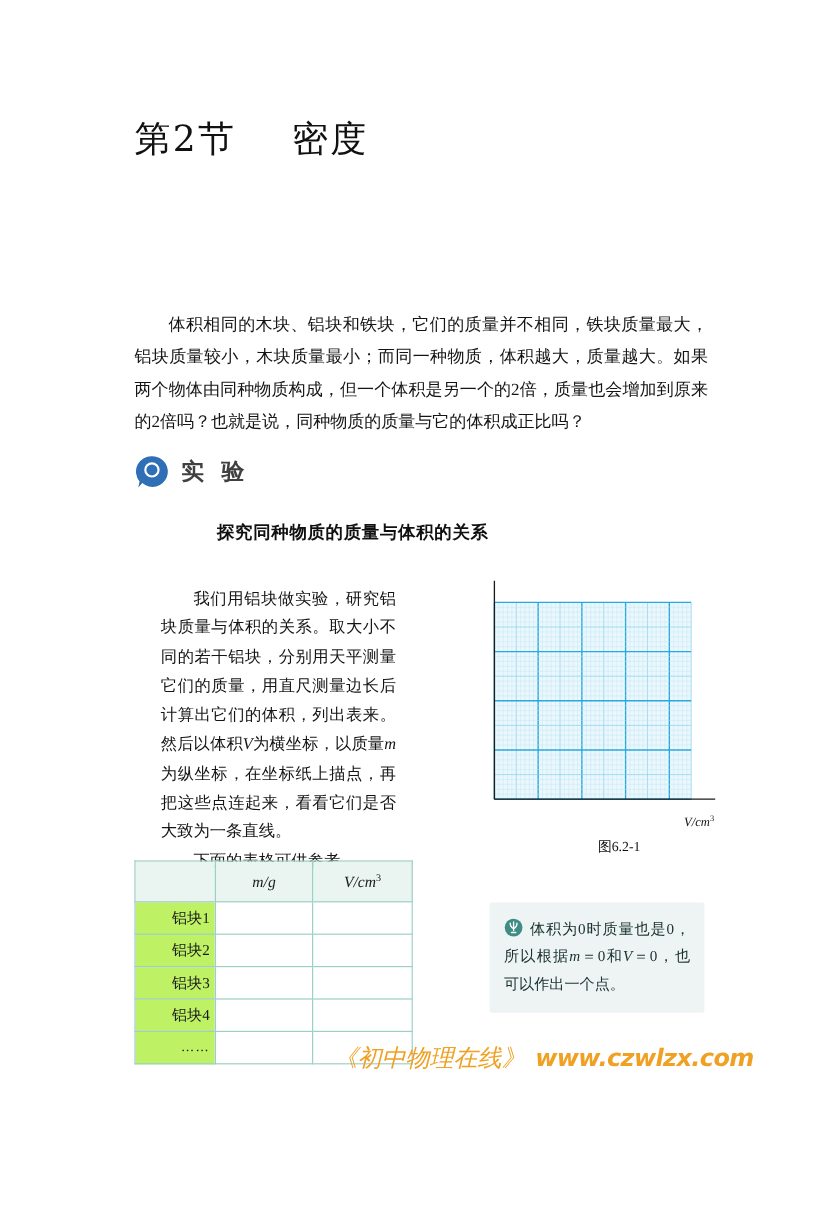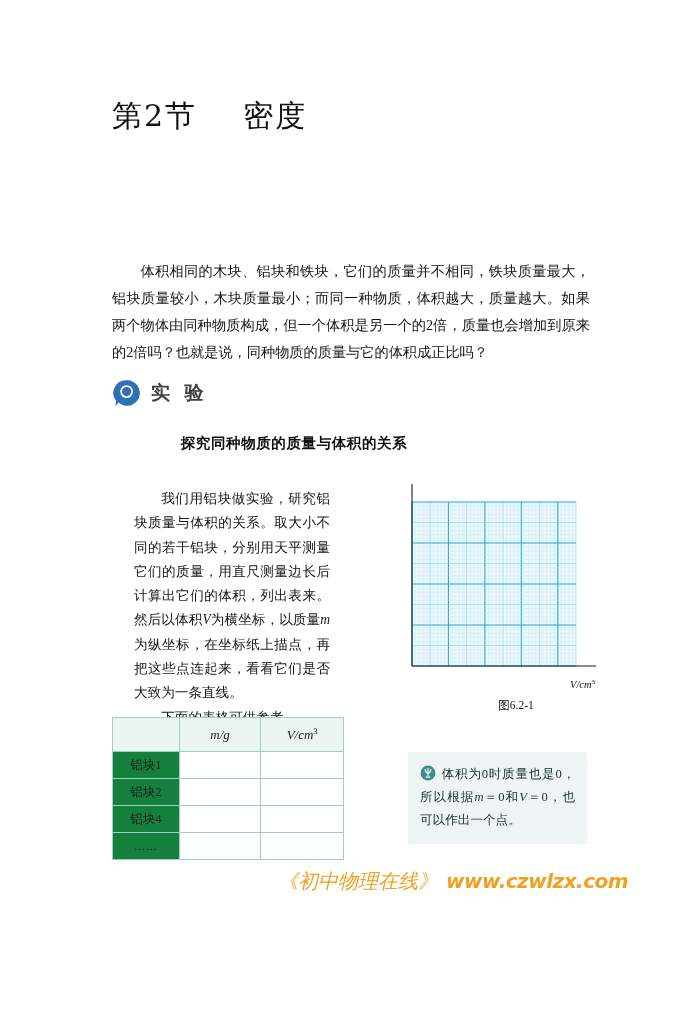--- a/index.html
+++ b/index.html
@@ -71,21 +71,21 @@
   .data-table td,.data-table th{
     border:1px solid #9ecfc6;
     height:26px;
     padding:0 4px;
     text-align:center;
     font-weight:normal;
     background:#ffffff;
   }
   .data-table .hdr-blank,
   .data-table th.colhdr{background:#eaf5f1;height:33px;}
-  .data-table td.rowhdr{background:#15803d;width:62px;}
+  .data-table td.rowhdr{background:#bef264;width:62px;text-align:right;}
   .data-table th.colhdr{font-style:italic;font-size:13px;}
   .data-table th.colhdr sup{font-size:8.5px;font-style:normal;}
   .data-table td.cell{width:79px;}
   .dots{letter-spacing:1px;font-size:11px;}
 
   
   .graph-wrap{position:absolute;left:396px;top:484px;width:200px;height:230px;}
   .graph-caption{
     position:absolute;left:416px;top:698px;width:200px;
     text-align:center;font-size:11.5px;color:#111;
@@ -167,20 +167,25 @@
       </tr>
     </thead>
     <tbody>
       <tr>
         <td class="rowhdr">铝块1</td>
         <td class="cell"></td>
         <td class="cell"></td>
       </tr>
       <tr>
         <td class="rowhdr">铝块2</td>
+        <td class="cell"></td>
+        <td class="cell"></td>
+      </tr>
+      <tr>
+        <td class="rowhdr">铝块3</td>
         <td class="cell"></td>
         <td class="cell"></td>
       </tr>
       <tr>
         <td class="rowhdr">铝块4</td>
         <td class="cell"></td>
         <td class="cell"></td>
       </tr>
       <tr>
         <td class="rowhdr dots">……</td>

